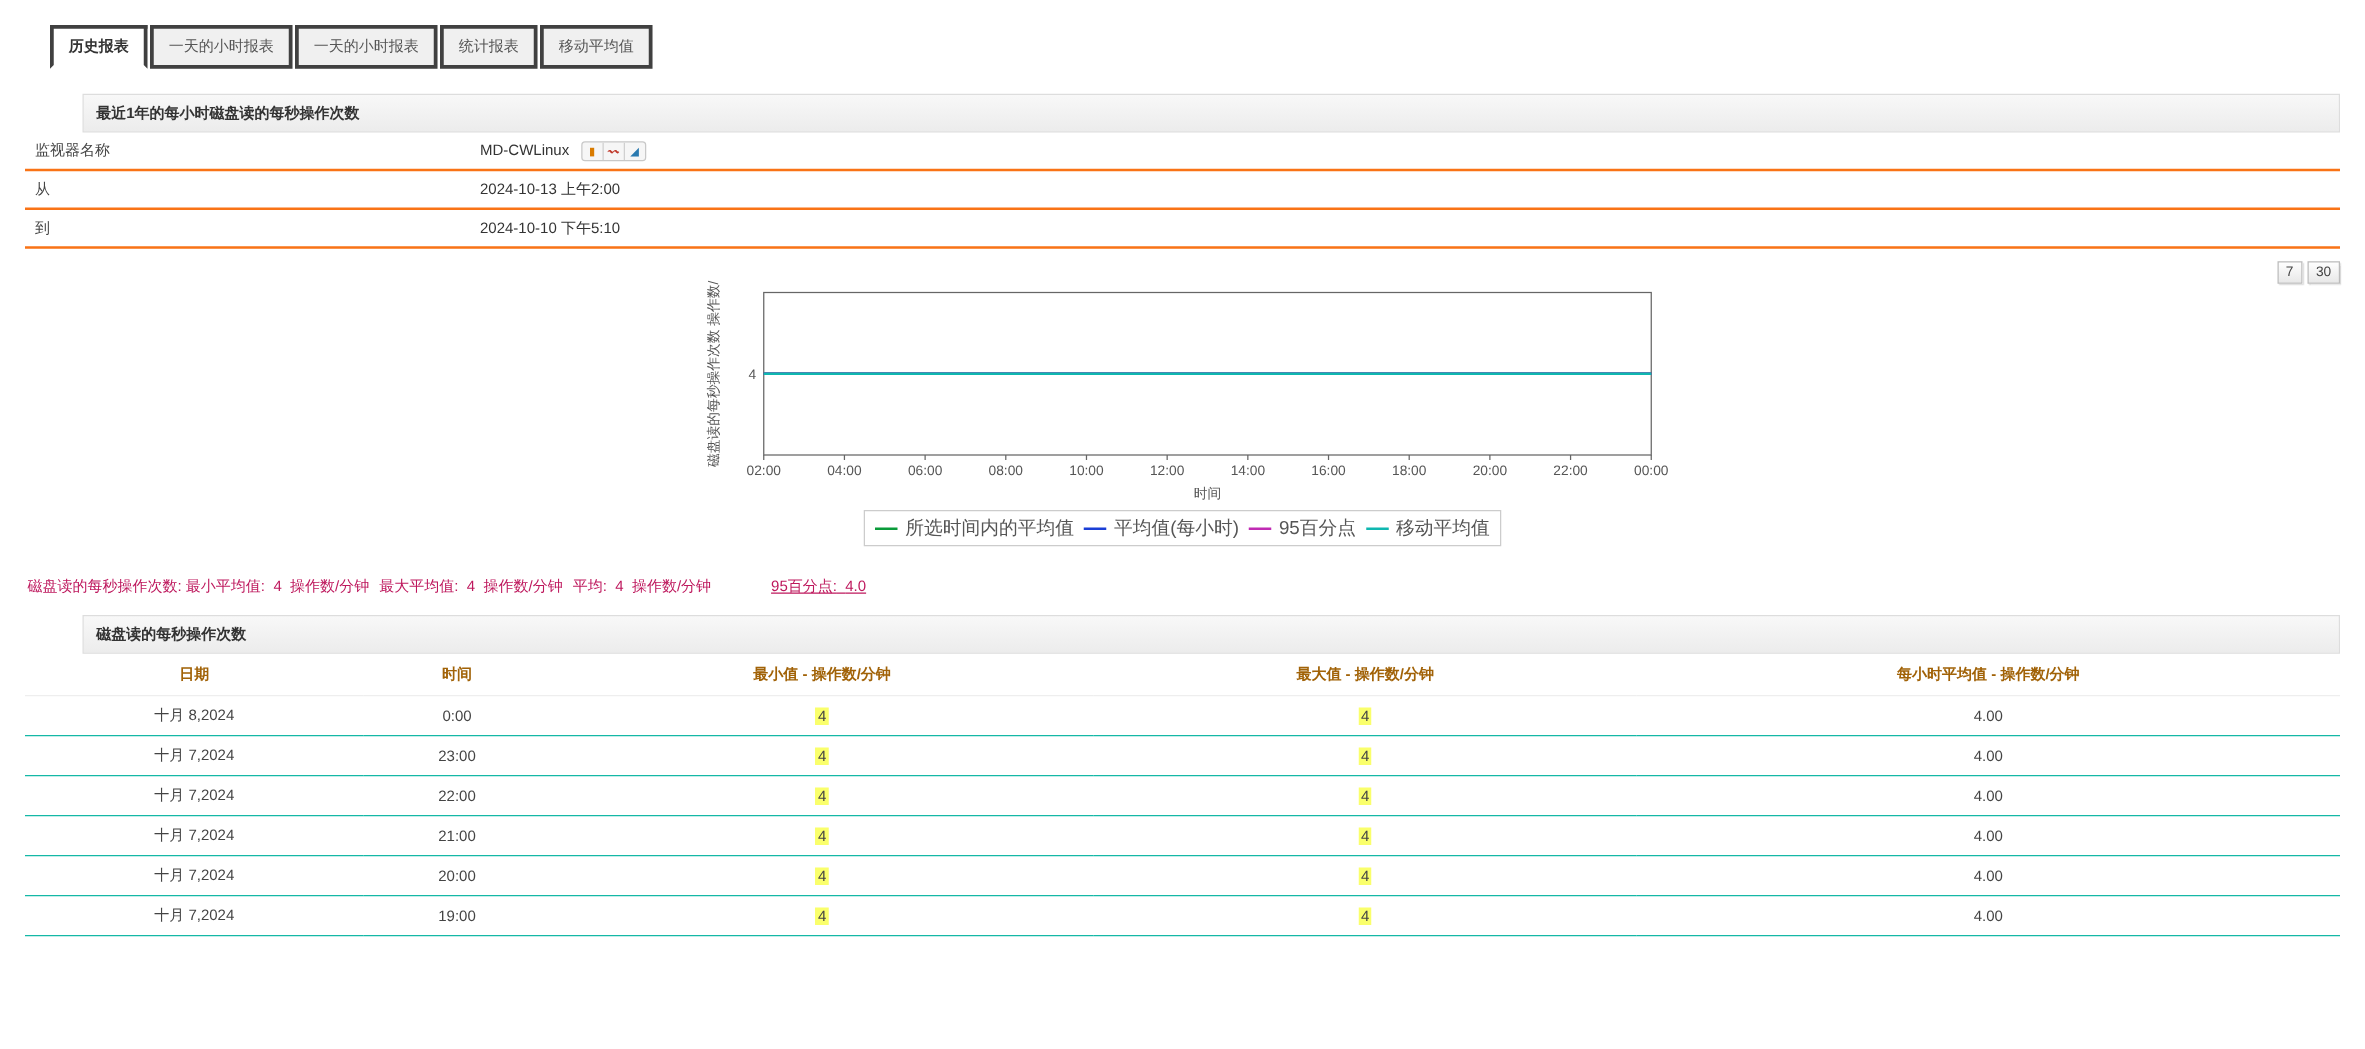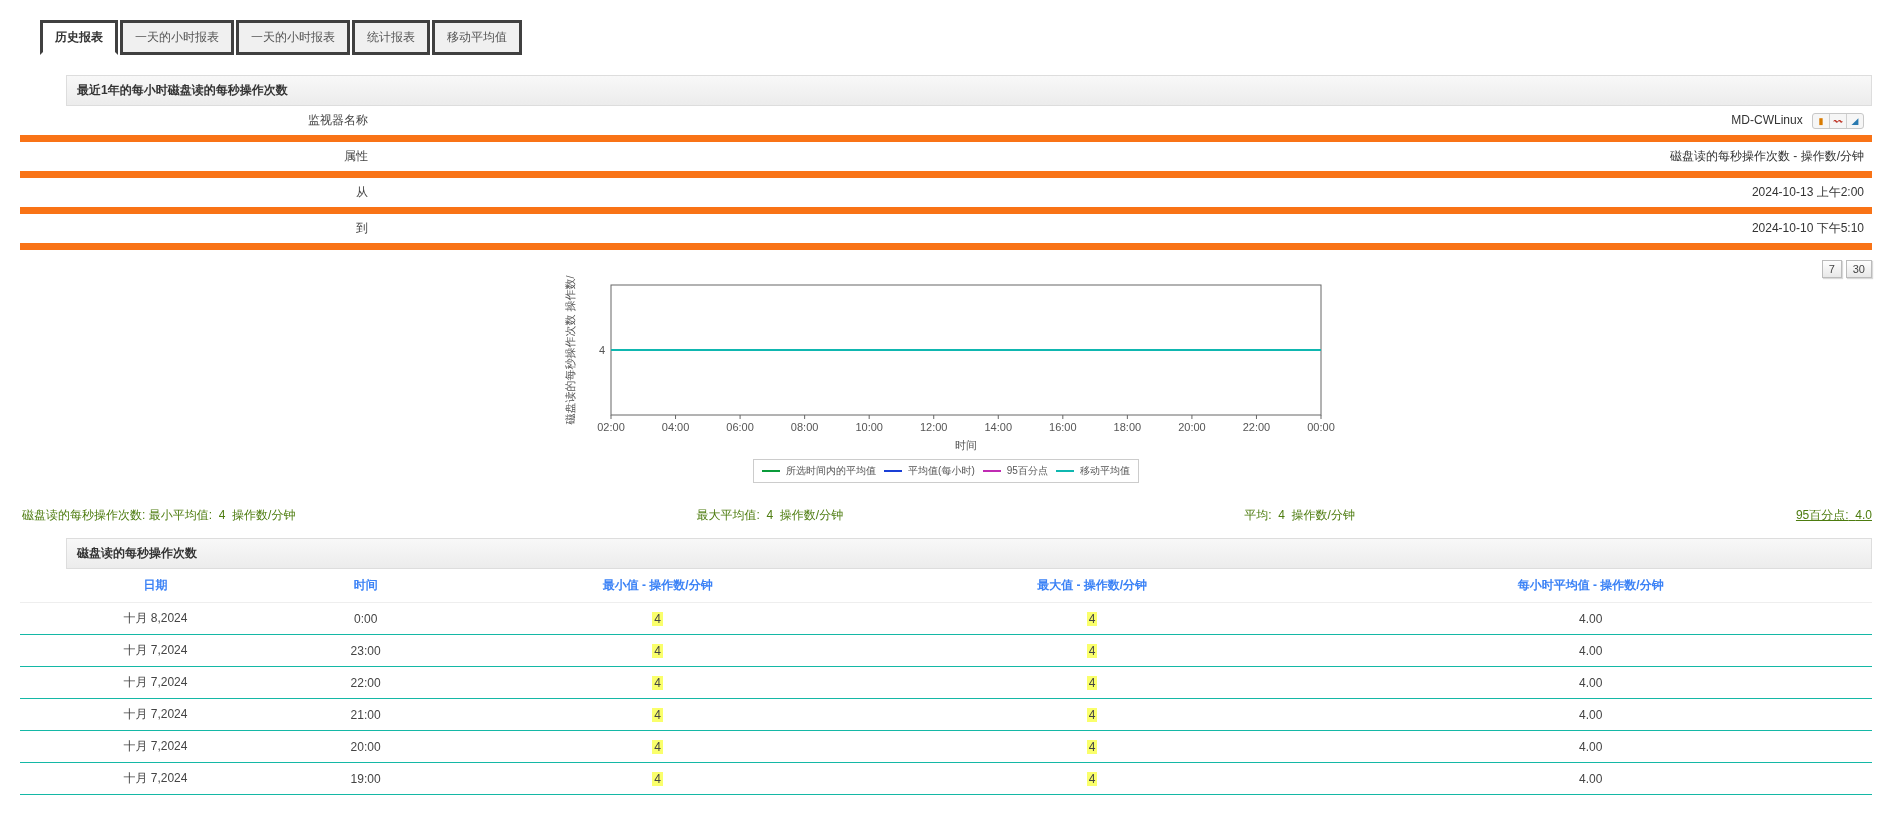--- a/index.html
+++ b/index.html
@@ -40,24 +40,23 @@
     margin-left: 46px;
   }
   
   .info-table {
     width: 100%;
     border-collapse: collapse;
     margin-bottom: 10px;
   }
   .info-table td {
     padding: 6px 8px;
-    border-bottom: 7px solid #f97316;
+    border-bottom: 2px solid #f97316;
     font-size: 12px;
     vertical-align: middle;
-    text-align: right;
   }
   .info-table td:first-child {
     width: 340px;
     color: #444;
   }
   .mini-icons {
     display: inline-flex;
     gap: 0;
     vertical-align: middle;
     margin-left: 6px;
@@ -109,53 +108,52 @@
   .legend {
     display: flex;
     justify-content: center;
     gap: 8px;
     margin-top: 4px;
     border: 1px solid #ccc;
     padding: 4px 8px;
     width: fit-content;
     margin-left: auto;
     margin-right: auto;
-    font-size: 10px;
+    font-size: 15px;
     color: #555;
   }
   .legend-item {
     display: flex;
     align-items: center;
     gap: 6px;
   }
   .legend-swatch {
     width: 18px;
     height: 2px;
     display: inline-block;
   }
   
   .stats-line {
     padding: 14px 0 14px 2px;
     font-size: 12px;
-    color: #4d7c0f;
-    display: flex;
-    gap: 36px;
+    color: #be185d;
+    display: flex;
+    gap: 8px;
     flex-wrap: wrap;
-    justify-content: space-between;
   }
   
   .data-table {
     width: 100%;
     border-collapse: collapse;
   }
   .data-table th {
     padding: 8px 6px;
     text-align: center;
     font-weight: bold;
-    color: #3b82f6;
+    color: #a16207;
     font-size: 12px;
     border-bottom: 1px solid #eee;
   }
   .data-table td {
     padding: 7px 6px;
     text-align: center;
     border-bottom: 1px solid #14b8a6;
     font-size: 12px;
     color: #444;
   }
@@ -182,24 +180,20 @@
       <tr>
     <td>监视器名称</td>
     <td>
       <span>MD-CWLinux</span>
       <span class="mini-icons">
         <span style="color:#d97b00;">▮</span>
         <span style="color:#c0392b;">〰</span>
         <span style="color:#2a7ab0;">◢</span>
       </span>
     </td>
-  </tr>
-  <tr>
-    <td>属性</td>
-    <td>磁盘读的每秒操作次数 - 操作数/分钟</td>
   </tr>
   <tr>
     <td>从</td>
     <td>2024-10-13 上午2:00</td>
   </tr>
   <tr>
     <td>到</td>
     <td>2024-10-10 下午5:10</td>
   </tr>
 </tbody>

